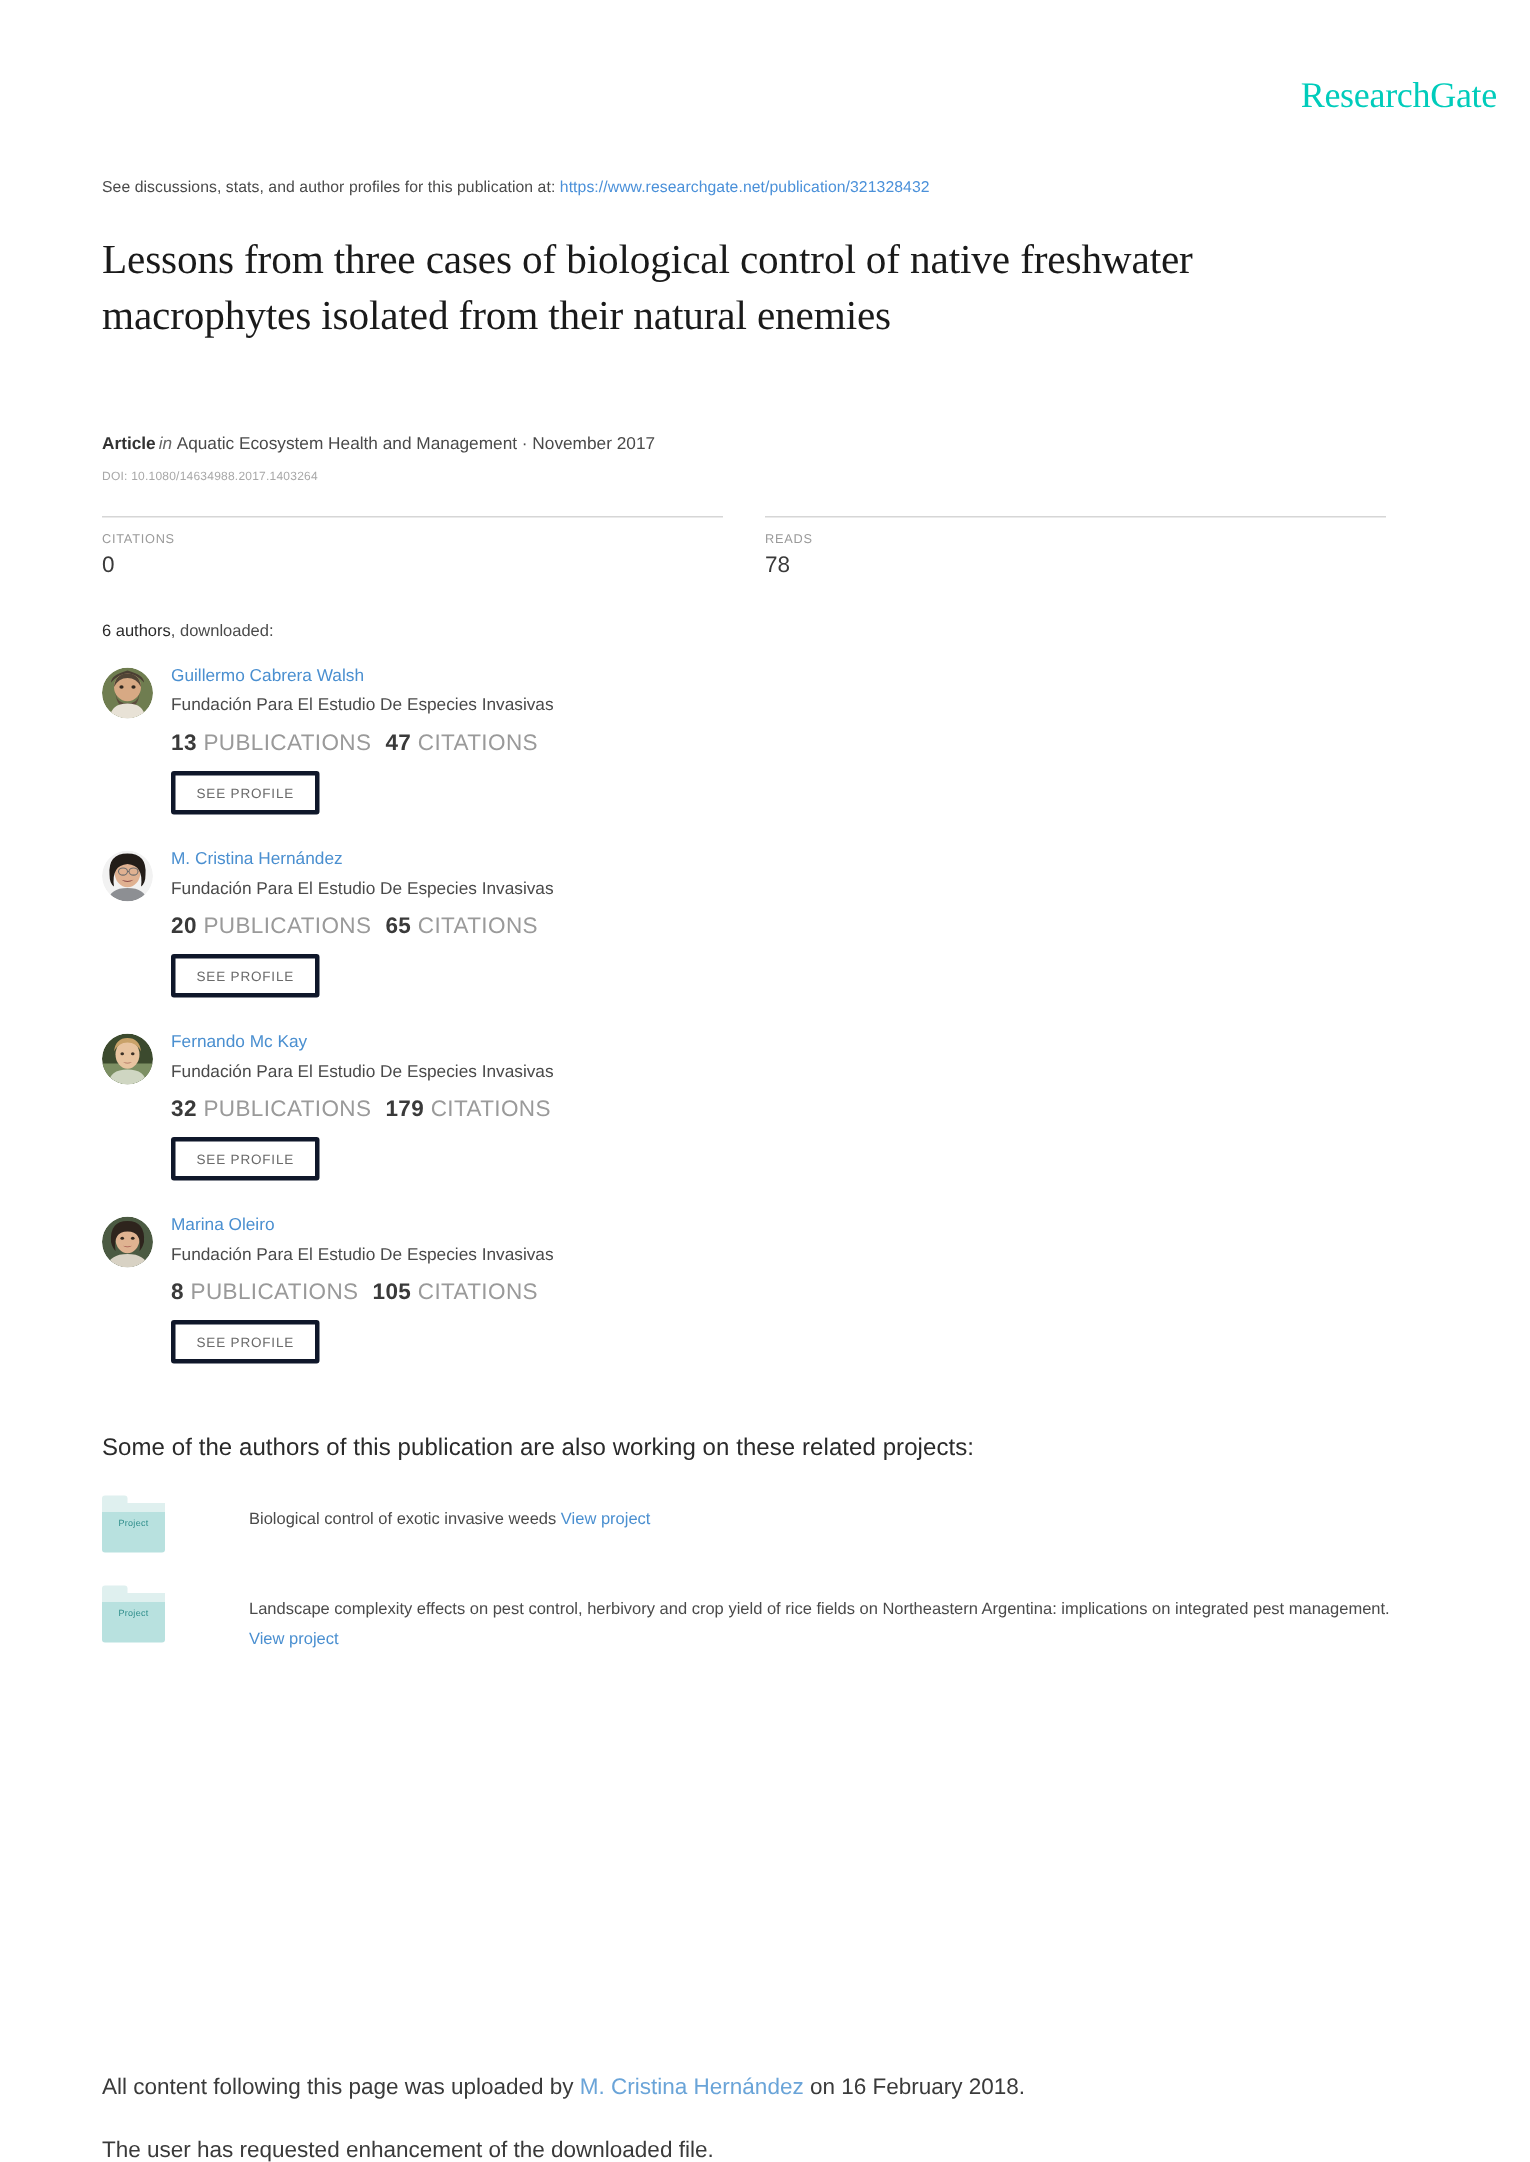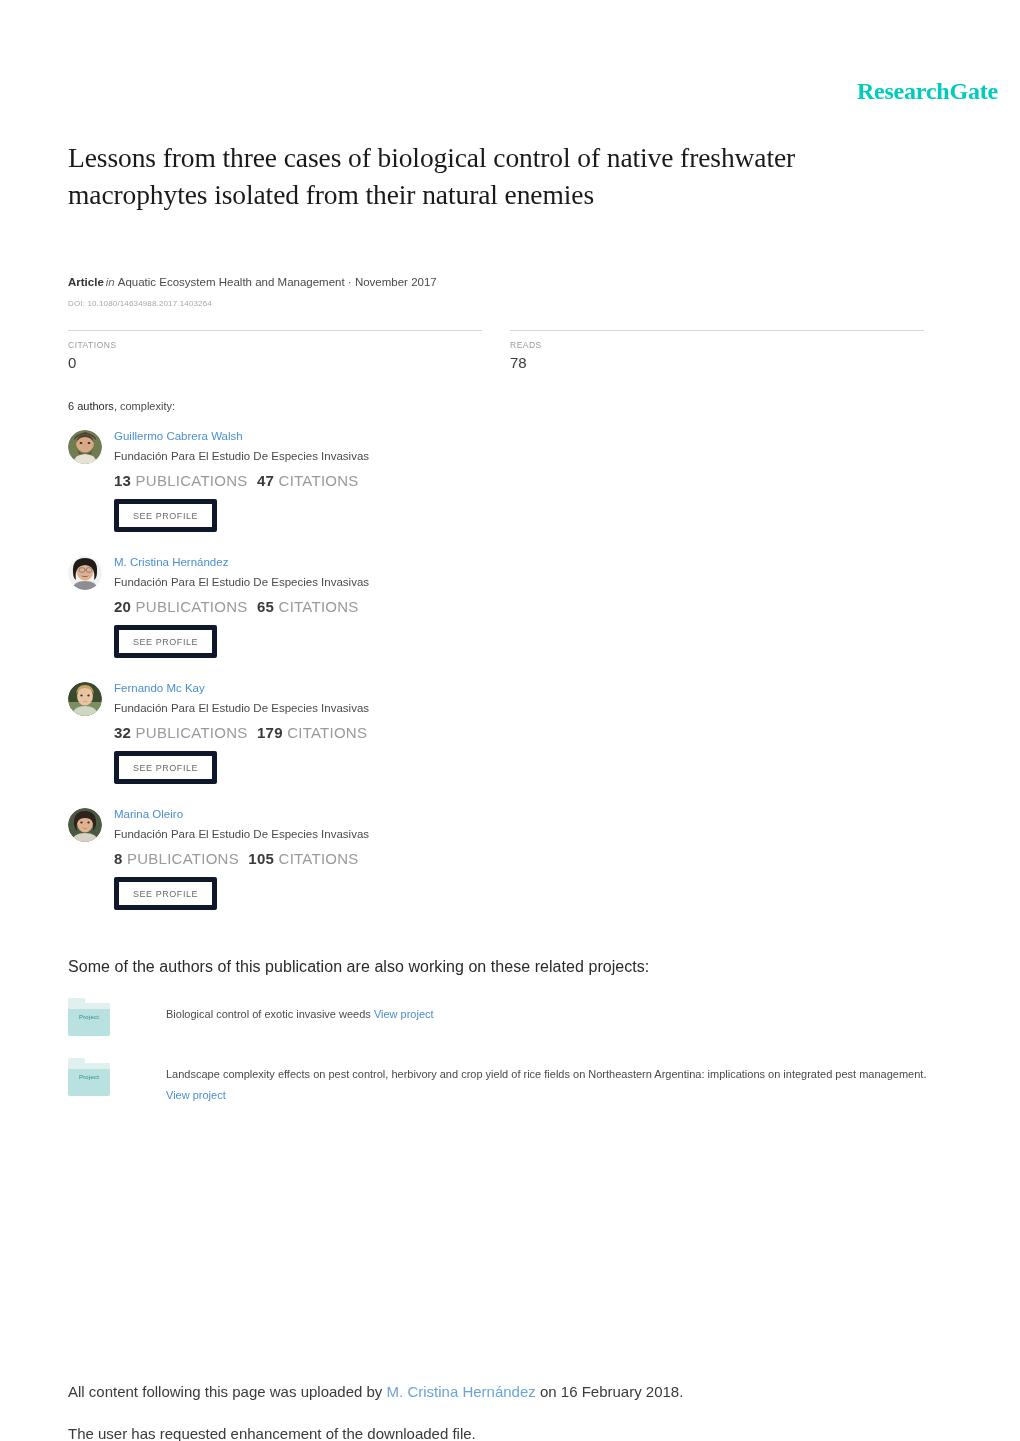--- a/index.html
+++ b/index.html
@@ -23,25 +23,24 @@
     background: #fff;
   }
 
   
   .rg-logo {
     position: absolute;
     top: 52px;
     right: 22px;
     font-family: "Liberation Serif", serif;
     font-size: 24px;
-    font-weight: 700;
+    font-weight: 400;
     letter-spacing: -0.2px;
     color: #00ccbb;
     line-height: 1;
-    margin-top: 27px;
   }
 
   
   .content {
     position: absolute;
     left: 68px;
     top: 118px;
     width: 884px;
   }
 
@@ -172,21 +171,21 @@
   .author-stats .num {
     font-weight: 700;
     color: #3a3a3a;
   }
   .author-stats .gap { display: inline-block; width: 5px; }
 
   .see-profile {
     display: inline-block;
     margin-top: 10px;
     padding: 7px 14px 6px 14px;
-    border: 5px solid #0f172a;
+    border: 3px solid #0f172a;
     border-radius: 2px;
     font-size: 9px;
     letter-spacing: 0.55px;
     color: #6a6a6a;
     background: #fff;
     cursor: pointer;
   }
 
   
   .projects-head {
@@ -262,20 +261,24 @@
 </style>
 </head>
 <body>
 
 <div class="page">
 
   <div class="rg-logo">ResearchGate</div>
 
   <div class="content">
 
+    <p class="see-discussions">
+      <span>See discussions, stats, and author profiles for this publication at:</span>
+      <span class="url">https://www.researchgate.net/publication/321328432</span>
+    </p>
 
     <h1 class="pub-title">Lessons from three cases of biological control of native freshwater macrophytes isolated from their natural enemies</h1>
 
     <p class="article-line">
       <span class="strong">Article</span><span class="ital">in</span><span class="journal">Aquatic Ecosystem Health and Management · November 2017</span>
     </p>
     <p class="doi-line">DOI: 10.1080/14634988.2017.1403264</p>
 
     <div class="stats-row">
       <div class="stat-col">
@@ -284,21 +287,21 @@
         <div class="stat-value">0</div>
       </div>
       <div class="stat-col">
         <div class="stat-rule"></div>
         <div class="stat-label">READS</div>
         <div class="stat-value">78</div>
       </div>
     </div>
 
     <div class="authors-head">
-      <span class="strong">6 authors</span><span>, complexity:</span>
+      <span class="strong">6 authors</span><span>, downloaded:</span>
     </div>
 
     <div class="authors-grid">
 
       <div class="author-card">
         <div class="avatar">
           <svg width="34" height="34" viewBox="0 0 34 34" aria-hidden="true">
             <defs>
                 <clipPath id="c1">
                   <circle cx="17" cy="17" r="17"></circle>

